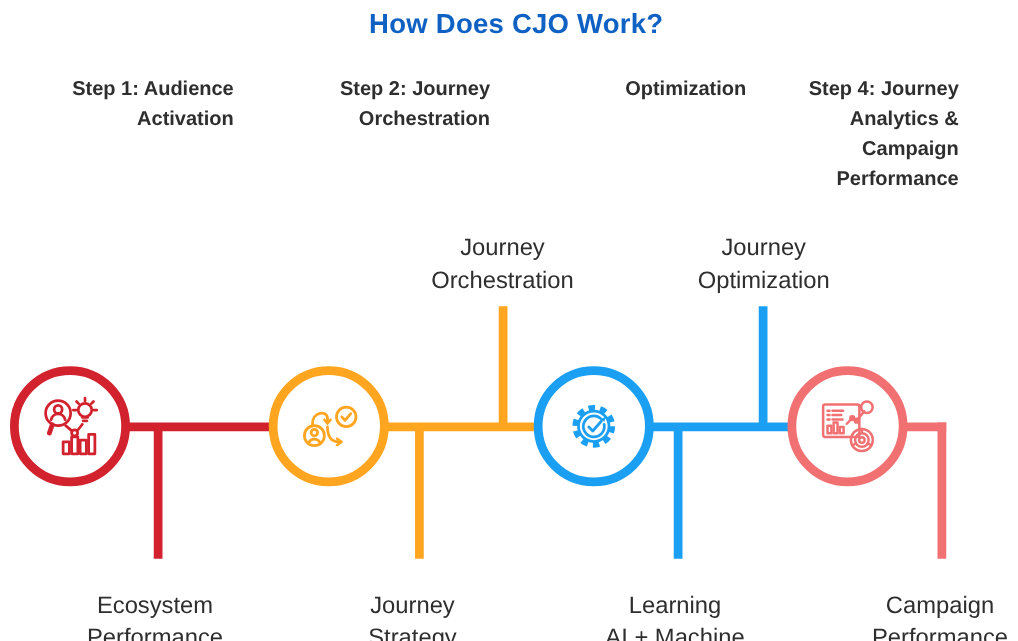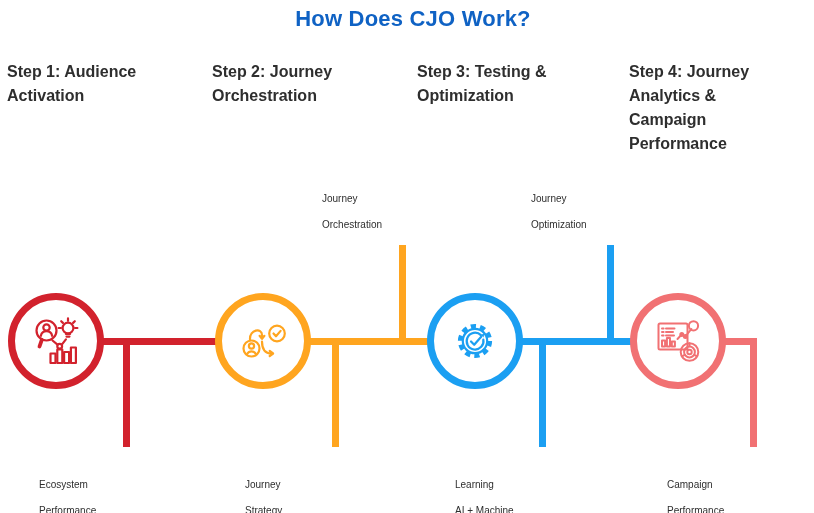--- a/index.html
+++ b/index.html
@@ -5,26 +5,26 @@
   html,body{margin:0;padding:0;background:#fff;}
   .canvas{
     position:relative;width:814px;height:513px;background:#fff;overflow:hidden;
     font-family:Liberation Sans, sans-serif;color:#2E2E2E;padding-left:12px;
   }
   .title{
     position:absolute;left:0;top:6px;width:100%;margin:0;
     text-align:center;font-size:22px;font-weight:700;letter-spacing:.2px;
   }
   .step-header{
-    position:absolute;top:60px;width:180px;text-align:left;
+    position:absolute;top:60px;width:180px;text-align:right;
     font-size:16px;font-weight:700;line-height:24px;
   }
   .branch-label{
-    position:absolute;width:170px;
-    font-size:10px;line-height:26px;font-weight:400;
+    position:absolute;width:170px;text-align:center;
+    font-size:19px;line-height:26px;font-weight:400;
   }
   .branch-label.top{top:186px;width:160px;}
   .branch-label.bottom{top:472px;}
   .hline,.vline{position:absolute;background-color:currentColor;z-index:1;}
   .hline{height:7px;}
   .vline{width:7px;}
   .circle{
     position:absolute;width:82px;height:82px;border:7px solid;border-radius:50%;
     background:#fff;display:flex;align-items:center;justify-content:center;z-index:2;
   }
@@ -39,24 +39,23 @@
 
   <div class="step-header" style="left:7px;">
     <div>Step 1: Audience</div>
     <div>Activation</div>
   </div>
   <div class="step-header" style="left:212px;">
     <div>Step 2: Journey</div>
     <div>Orchestration</div>
   </div>
   <div class="step-header" style="left:417px;">
-    <div>Step 3: Testing &amp;</div>
     <div>Optimization</div>
   </div>
-  <div class="step-header" style="left:629px;">
+  <div class="step-header" style="left:587px;">
     <div>Step 4: Journey</div>
     <div>Analytics &amp;</div>
     <div>Campaign</div>
     <div>Performance</div>
   </div>
 
   <div class="branch-label top" style="left:322px;">
     <div>Journey</div>
     <div>Orchestration</div>
   </div>

